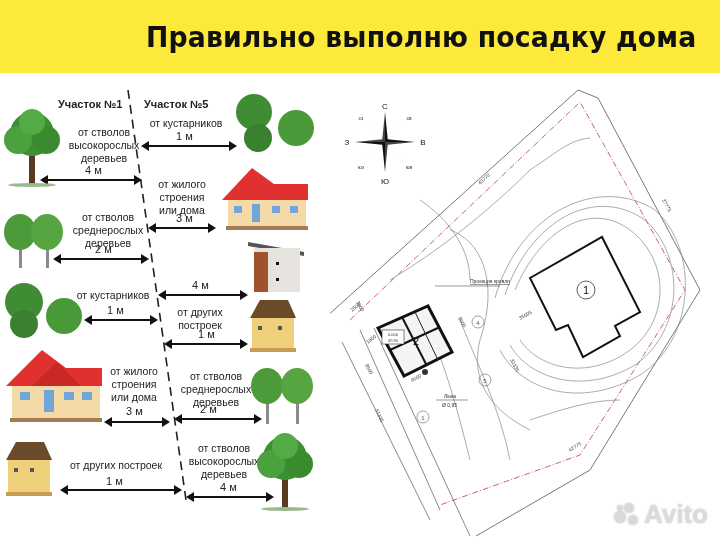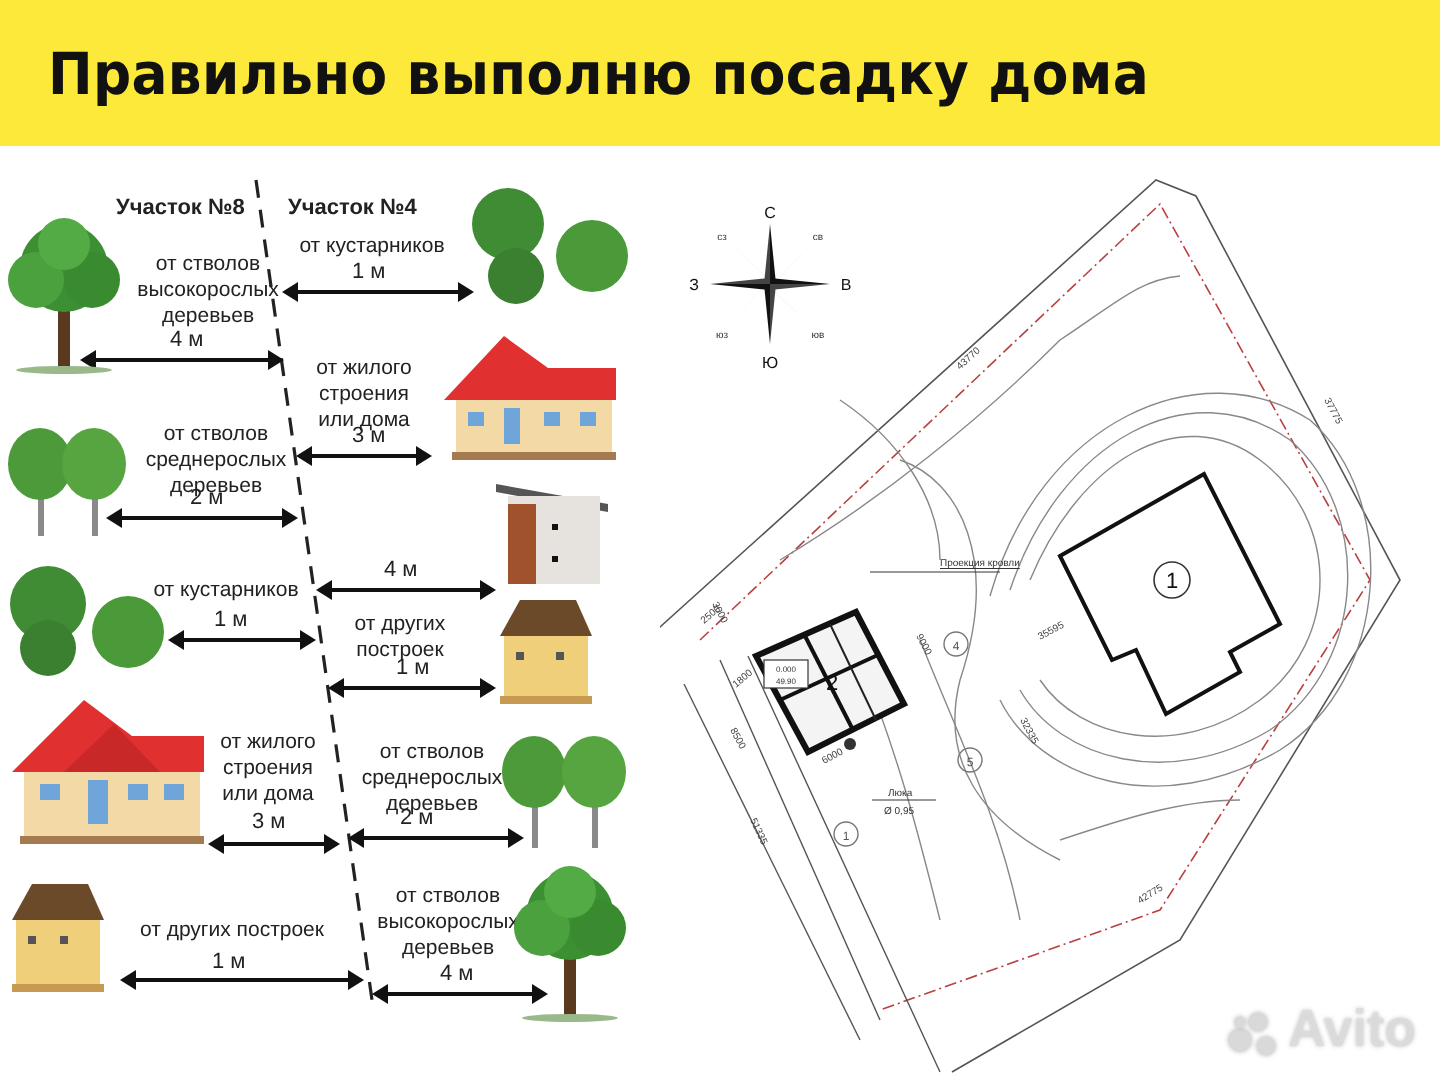--- a/index.html
+++ b/index.html
@@ -2,21 +2,21 @@
 <html><head>
 <meta charset="utf-8">
 <style>
   * { margin: 0; padding: 0; box-sizing: border-box; }
   html, body { width: 720px; height: 540px; background: #ffffff; overflow: hidden; }
   body { font-family: "Liberation Sans", sans-serif; position: relative; }
 
   .banner {
     position: absolute; left: 0; top: 0; width: 720px; height: 73px;
     background: #fde93a;
-    display: flex; align-items: center; justify-content: flex-start;
+    display: flex; align-items: center; justify-content: flex-end;
   }
   .banner-title {
     font-family: "DejaVu Sans", sans-serif;
     font-weight: bold; font-size: 29px; color: #111; letter-spacing: 0.2px;
     transform: scaleX(0.92);
   }
 
   .left-panel { position: absolute; left: 0; top: 80px; width: 330px; height: 460px; }
   .plot-label {
     position: absolute; font-size: 11px; font-weight: bold; color: #222;
@@ -35,43 +35,43 @@
   .arrow::before { left: -2px; border-right: 8px solid #111; }
   .arrow::after { right: -2px; border-left: 8px solid #111; }
 
   .pic { position: absolute; }
 
   .right-panel { position: absolute; left: 330px; top: 80px; width: 390px; height: 460px; }
 
   .watermark {
     position: absolute; right: 12px; bottom: 10px;
     font-size: 26px; font-weight: bold; color: rgba(220,220,220,0.9);
-    display: flex; align-items: flex-end; gap: 4px;
+    display: flex; align-items: center; gap: 4px;
     text-shadow: 0 0 2px rgba(160,160,160,0.6);
   }
   .wm-dots { position: relative; width: 26px; height: 24px; }
   .wm-dots span {
     position: absolute; border-radius: 50%; background: rgba(215,215,215,0.95);
     box-shadow: 0 0 2px rgba(150,150,150,0.6);
   }
 </style>
 </head>
 <body>
 
 <div class="banner">
   <div class="banner-title">Правильно выполню посадку дома</div>
 </div>
 
 <div class="left-panel">
   <svg width="330" height="460" style="position:absolute;left:0;top:0">
     <line x1="128" y1="10" x2="186" y2="420" stroke="#222" stroke-width="1.6" stroke-dasharray="9,6"></line>
   </svg>
 
-  <div class="plot-label" style="left:58px;top:18px">Участок №8</div>
-  <div class="plot-label" style="left:144px;top:18px">Участок №4</div>
+  <div class="plot-label" style="left:58px;top:18px">Участок №1</div>
+  <div class="plot-label" style="left:144px;top:18px">Участок №5</div>
 
   <div class="rule-text" style="left:64px;top:46px;width:80px">от стволов высокорослых деревьев</div>
   <div class="dist" style="left:85px;top:84px">4 м</div>
   <div class="arrow" style="left:42px;top:99px;width:98px"></div>
 
   <div class="rule-text" style="left:70px;top:131px;width:76px">от стволов среднерослых деревьев</div>
   <div class="dist" style="left:95px;top:163px">2 м</div>
   <div class="arrow" style="left:55px;top:178px;width:92px"></div>
 
   <div class="rule-text" style="left:72px;top:209px;width:82px">от кустарников</div>

